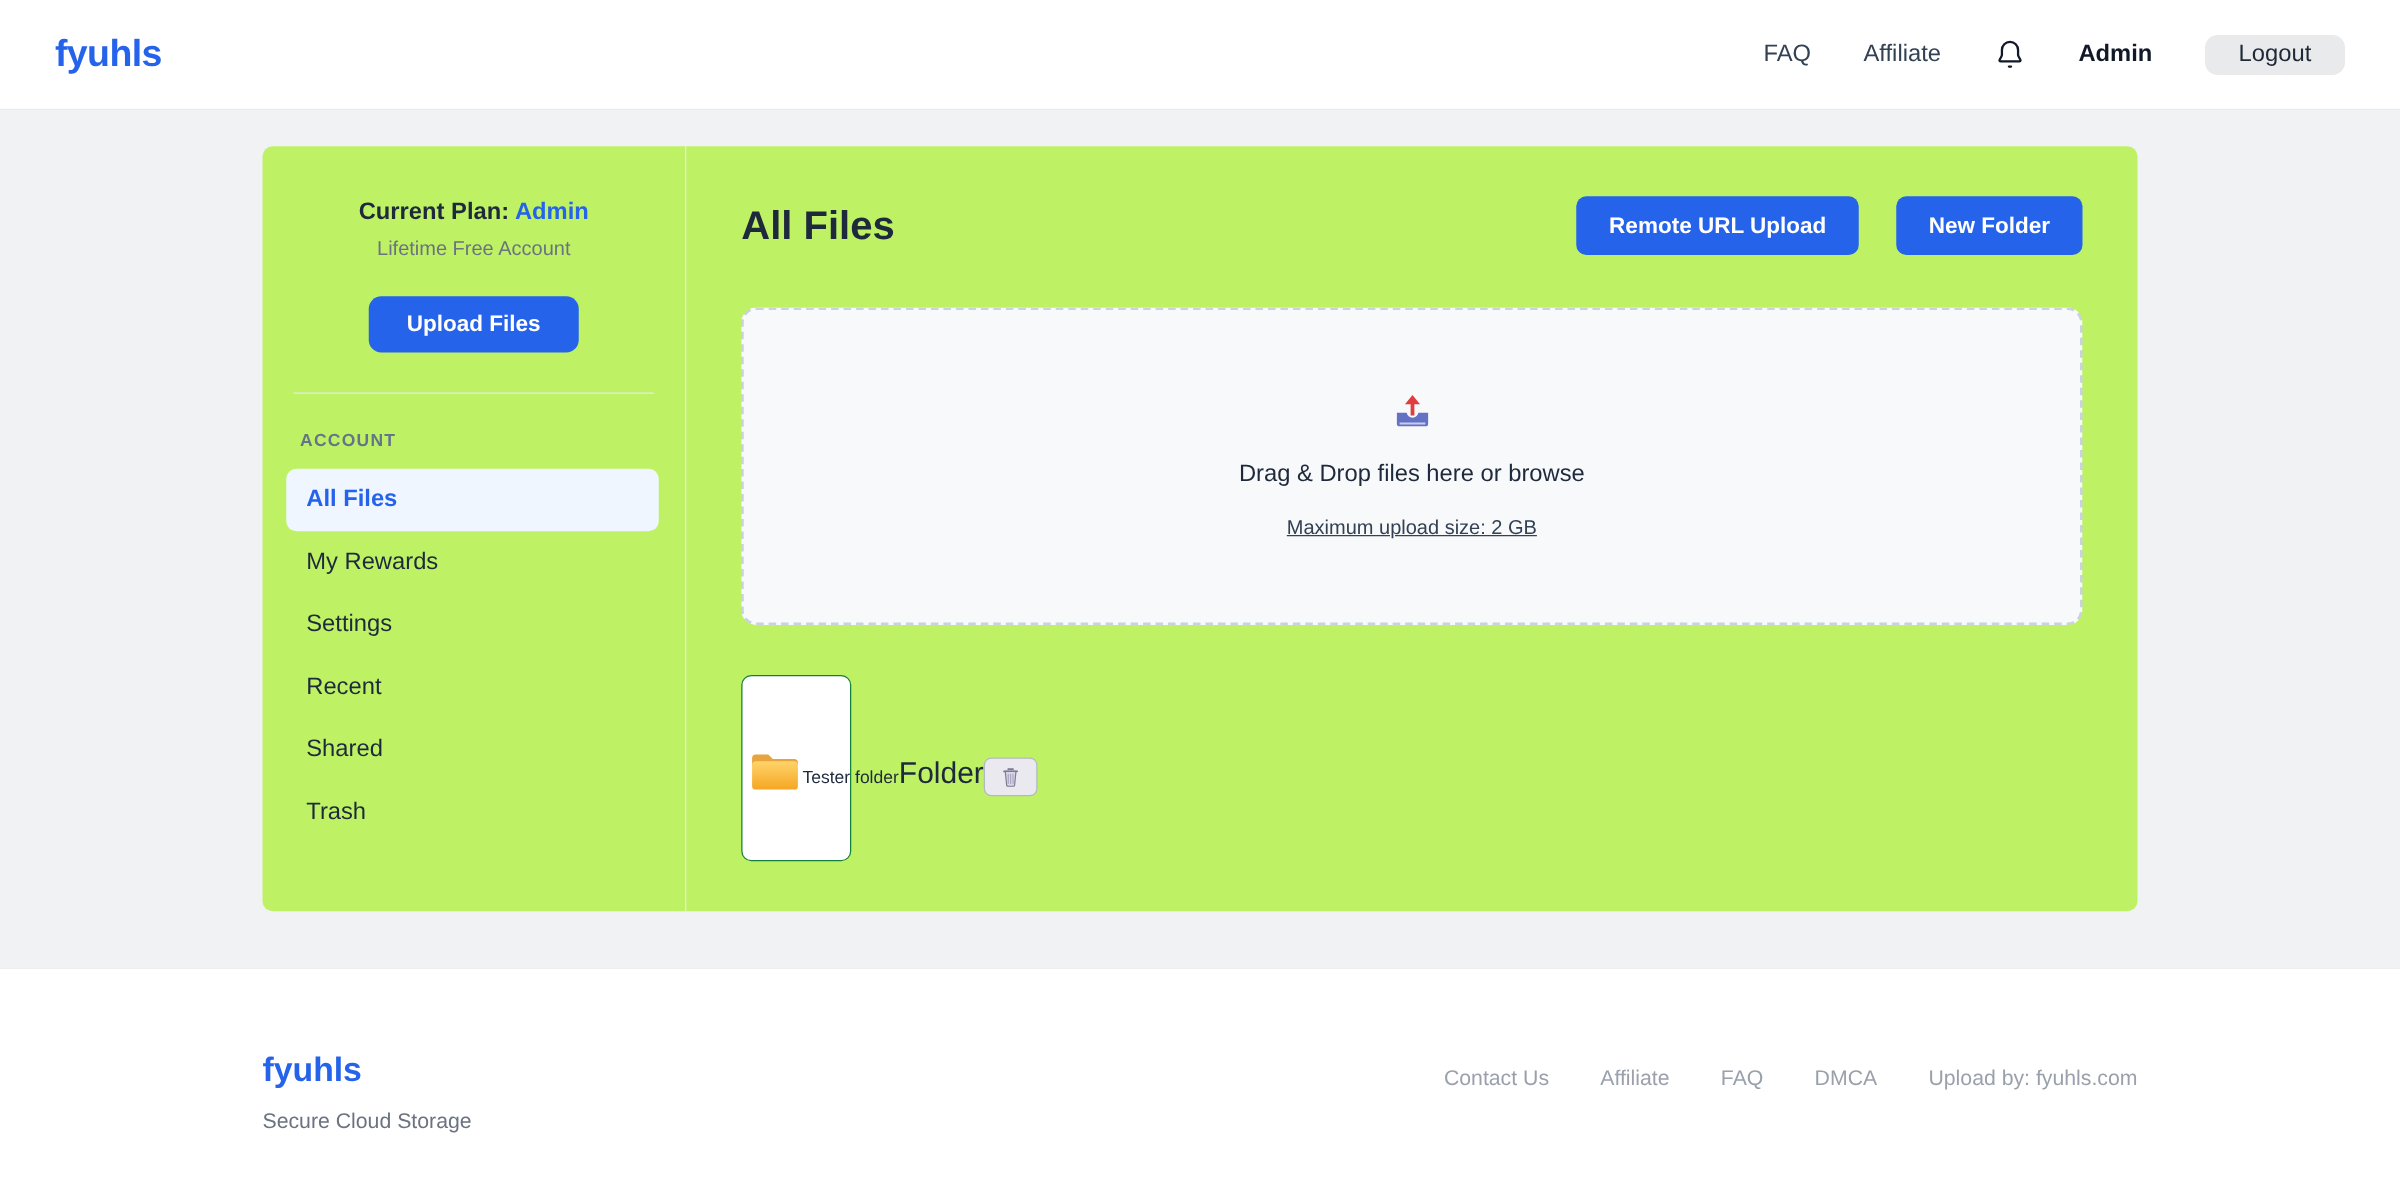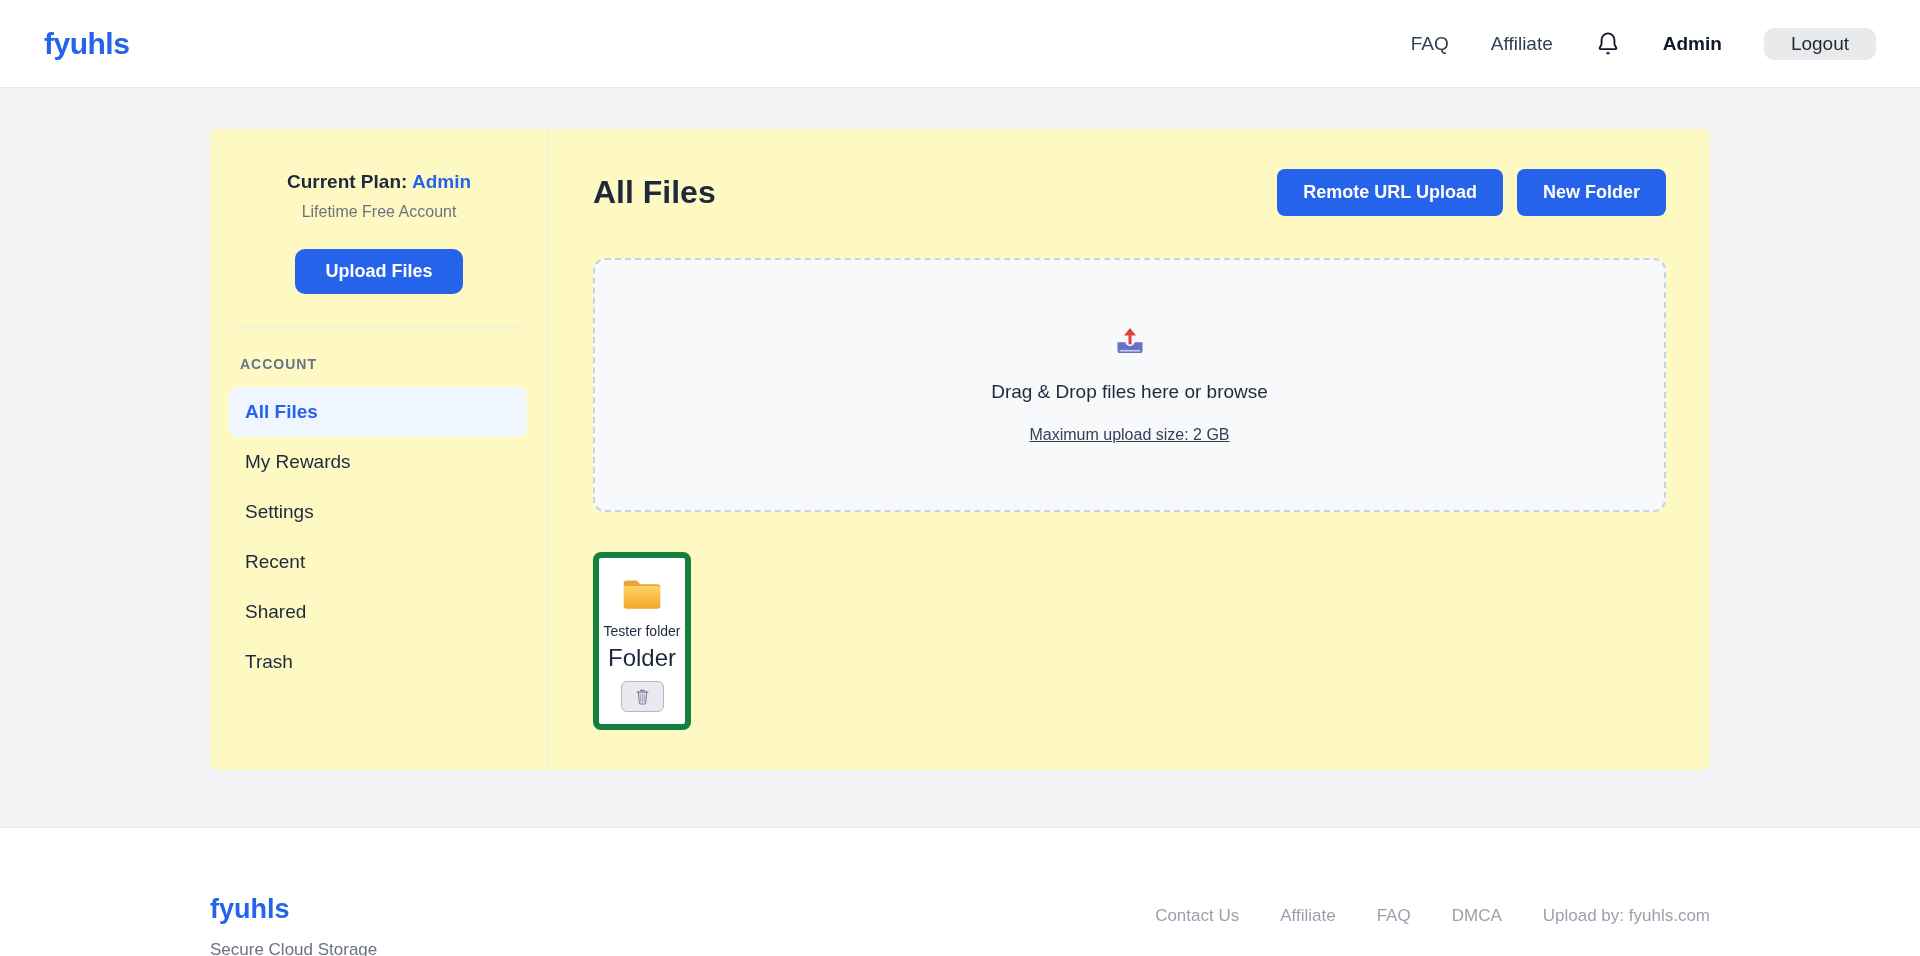--- a/index.html
+++ b/index.html
@@ -40,22 +40,22 @@
     font-size:19px;
     color:#1f2937;
     font-family:inherit;
     cursor:pointer;
   }
 
   
   .page { padding:25px 0 41px; }
   .card {
     width:1500px;
-    margin:16px auto;
-    background:#fef9c3;
+    margin:4px auto;
+    background:#bef264;
     border-radius:8px;
     display:flex;
     min-height:606px;
   }
 
   
   .sidebar { width:339px; border-right:1px solid #e8eaed; padding-top:42px; flex-shrink:0; }
   .plan { text-align:center; }
   .plan-line { font-size:19px; font-weight:bold; color:#1e293b; }
   .plan-value { color:#2563eb; }
@@ -87,21 +87,21 @@
     border-radius:8px;
     color:#1e293b;
     cursor:pointer;
   }
   .side-item.active { background:#eff6ff; color:#2563eb; font-weight:bold; }
 
   
   .main { flex:1; padding:40px 44px; }
   .main-head { display:flex; justify-content:space-between; align-items:center; }
   .page-title { font-size:32px; font-weight:bold; color:#1e293b; }
-  .head-actions { display:flex; gap:14px; }
+  .head-actions { display:flex; gap:30px; }
   .blue-btn {
     background:#2563eb;
     color:#ffffff;
     font-weight:bold;
     font-size:18px;
     border:none;
     border-radius:8px;
     padding:13px 26px;
     font-family:inherit;
     cursor:pointer;
@@ -119,27 +119,27 @@
     justify-content:center;
     text-align:center;
     cursor:pointer;
   }
   .dz-icon { line-height:0; }
   .dz-text { margin-top:25px; font-size:19px; color:#1e293b; }
   .dz-sub { margin-top:23px; font-size:16px; color:#334155;text-decoration:underline; }
 
   .files-row { margin-top:40px; display:flex; gap:12px; }
   .file-card {
-    width:98px;
+    width:88px;
     min-height:149px;
     background:#ffffff;
-    border:6px solid #15803d;
-    border-radius:8px;
-    display:flex;
-    flex-direction:column;
+    border:1px solid #15803d;
+    border-radius:8px;
+    display:flex;
+    flex-direction:row;
     align-items:center;
     padding:16px 4px 12px;
   }
   .file-icon-wrap { line-height:0; }
   .file-name { margin-top:9px; font-size:14px; color:#1e293b; white-space:nowrap; }
   .file-meta { margin-top:5px; font-size:24px; color:#1e293b; }
   .trash-btn {
     margin-top:9px;
     background:#e9e9ef;
     border:1px solid #b3b9c4;

